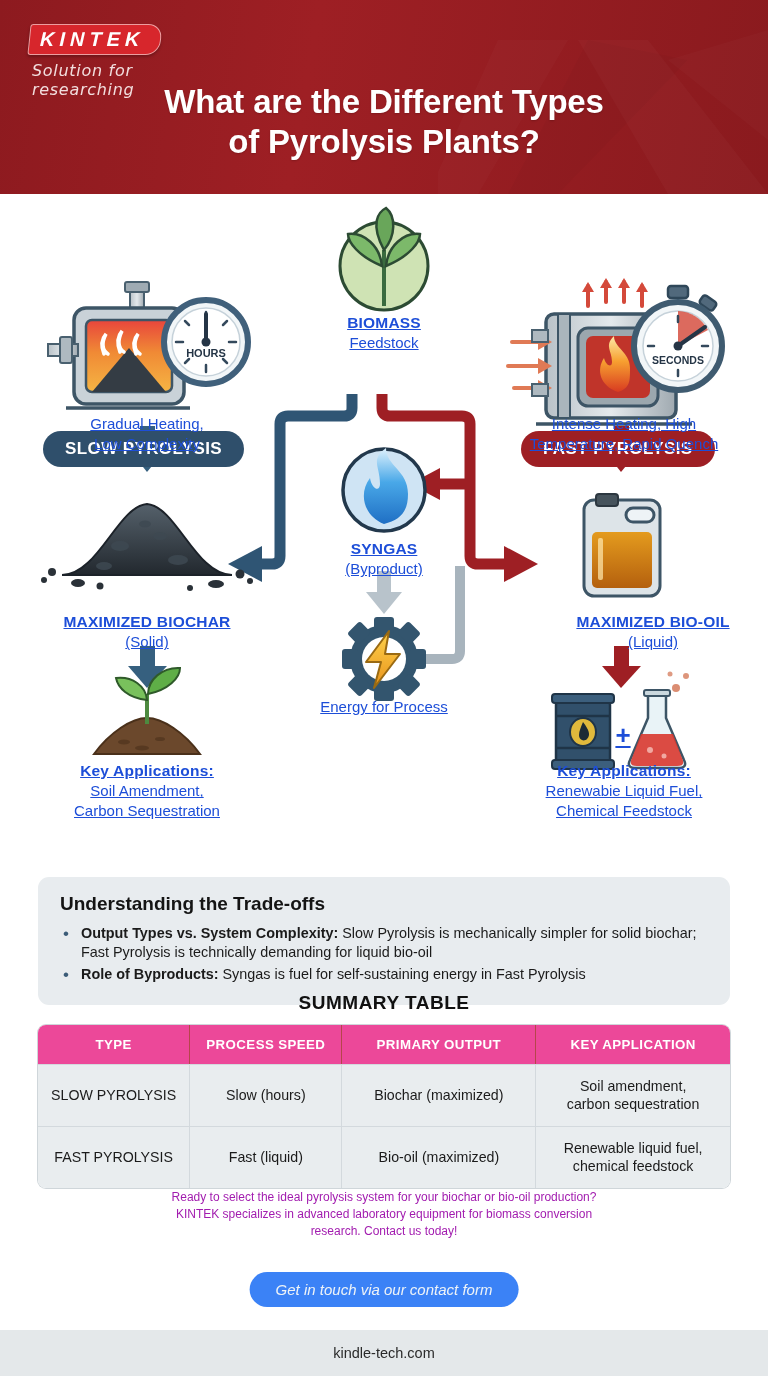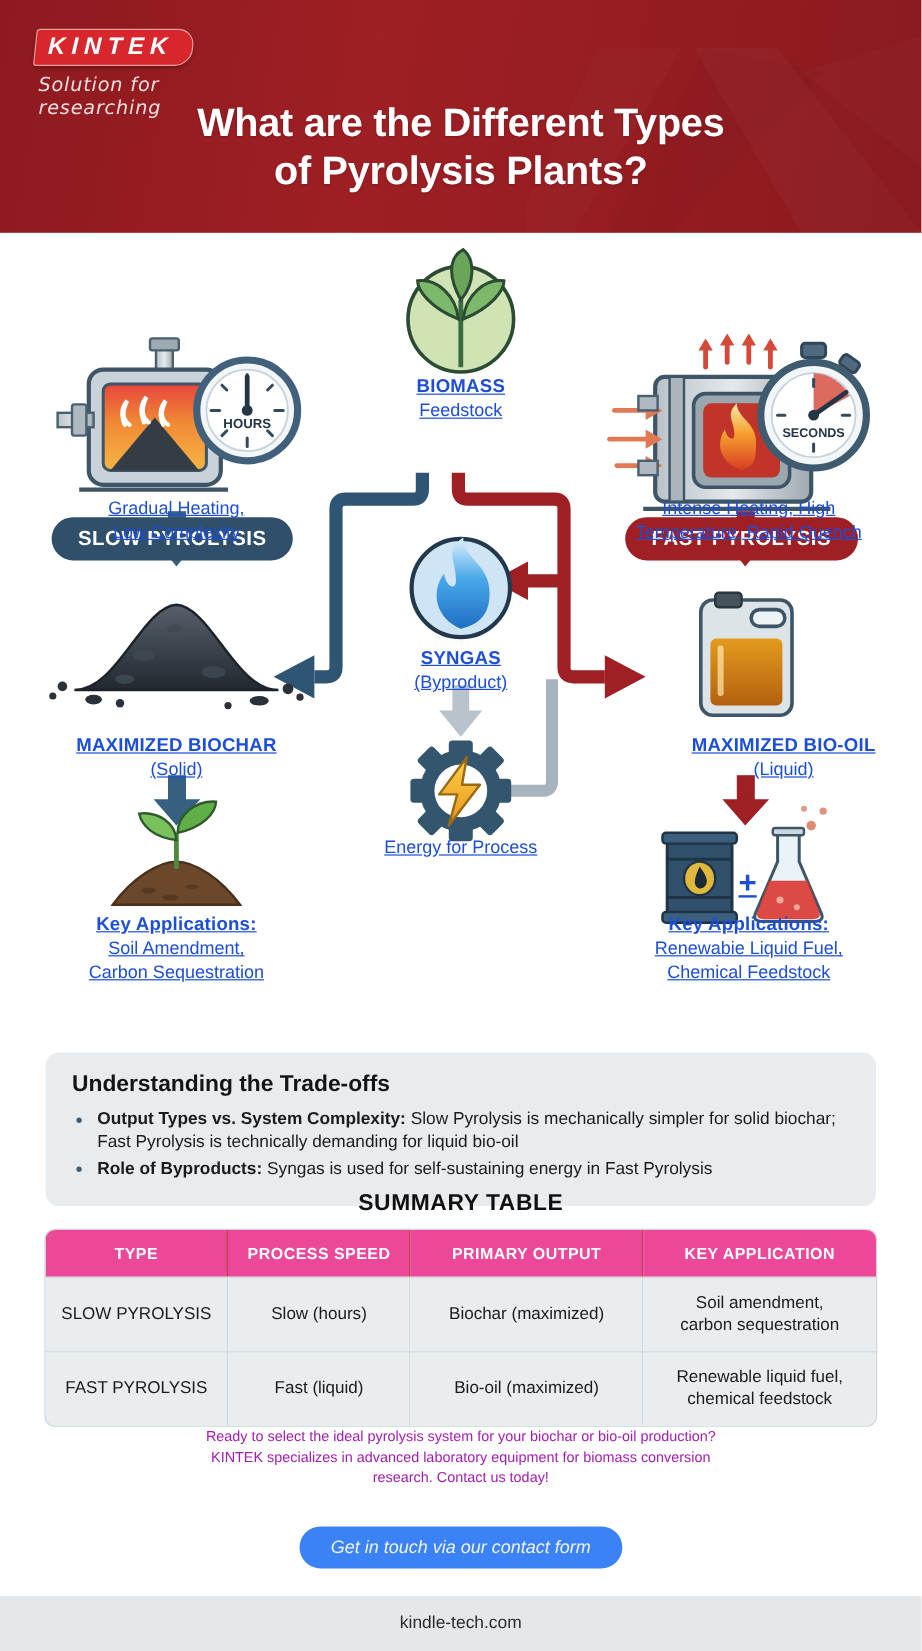--- a/index.html
+++ b/index.html
@@ -462,21 +462,21 @@
 
 <div class="cap" style="left:608px; top:718px; width:30px; font-size:26px; font-weight:bold;">+</div>
 
 <div class="tradeoffs">
   <h2>Understanding the Trade-offs</h2>
   <ul>
     <li>
       <b>Output Types vs. System Complexity:</b><span> Slow Pyrolysis is mechanically simpler for solid biochar; Fast Pyrolysis is technically demanding for liquid bio-oil</span>
     </li>
     <li>
-      <b>Role of Byproducts:</b><span> Syngas is used for self-sustaining energy in Fast Pyrolysis</span>
+      <b>Role of Byproducts:</b><span> Syngas is fuel for self-sustaining energy in Fast Pyrolysis</span>
     </li>
   </ul>
 </div>
 
 <div class="table-title">SUMMARY TABLE</div>
 <table>
   <thead>
     <tr>
       <th style="width:22%">TYPE</th>
       <th style="width:22%">PROCESS SPEED</th>

